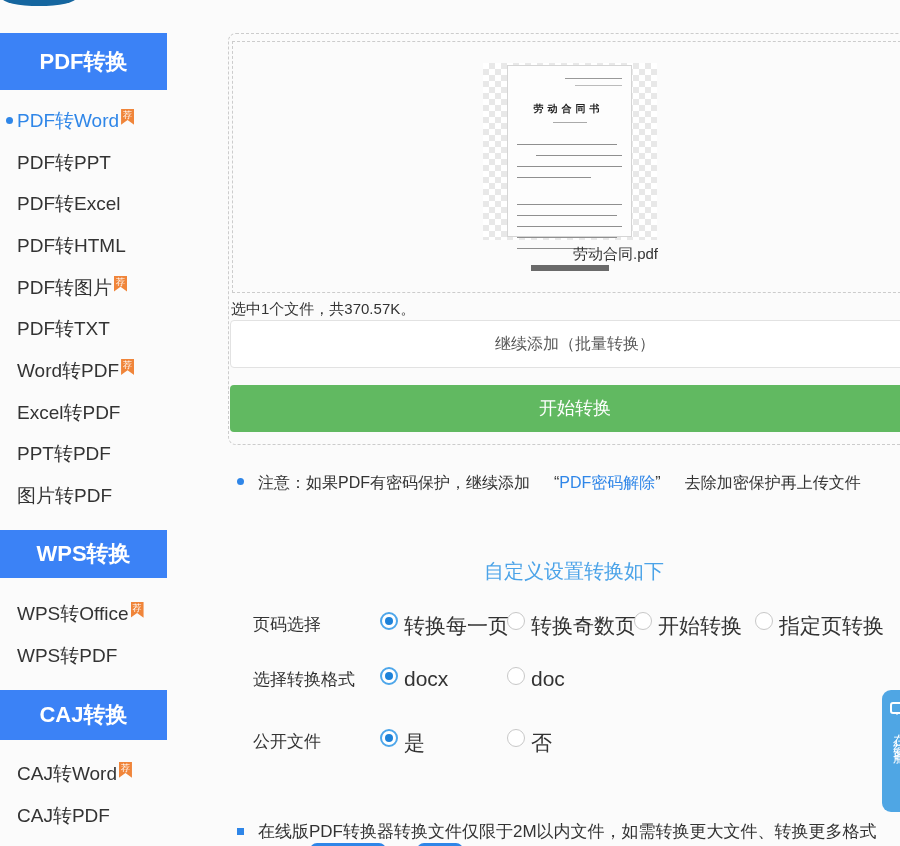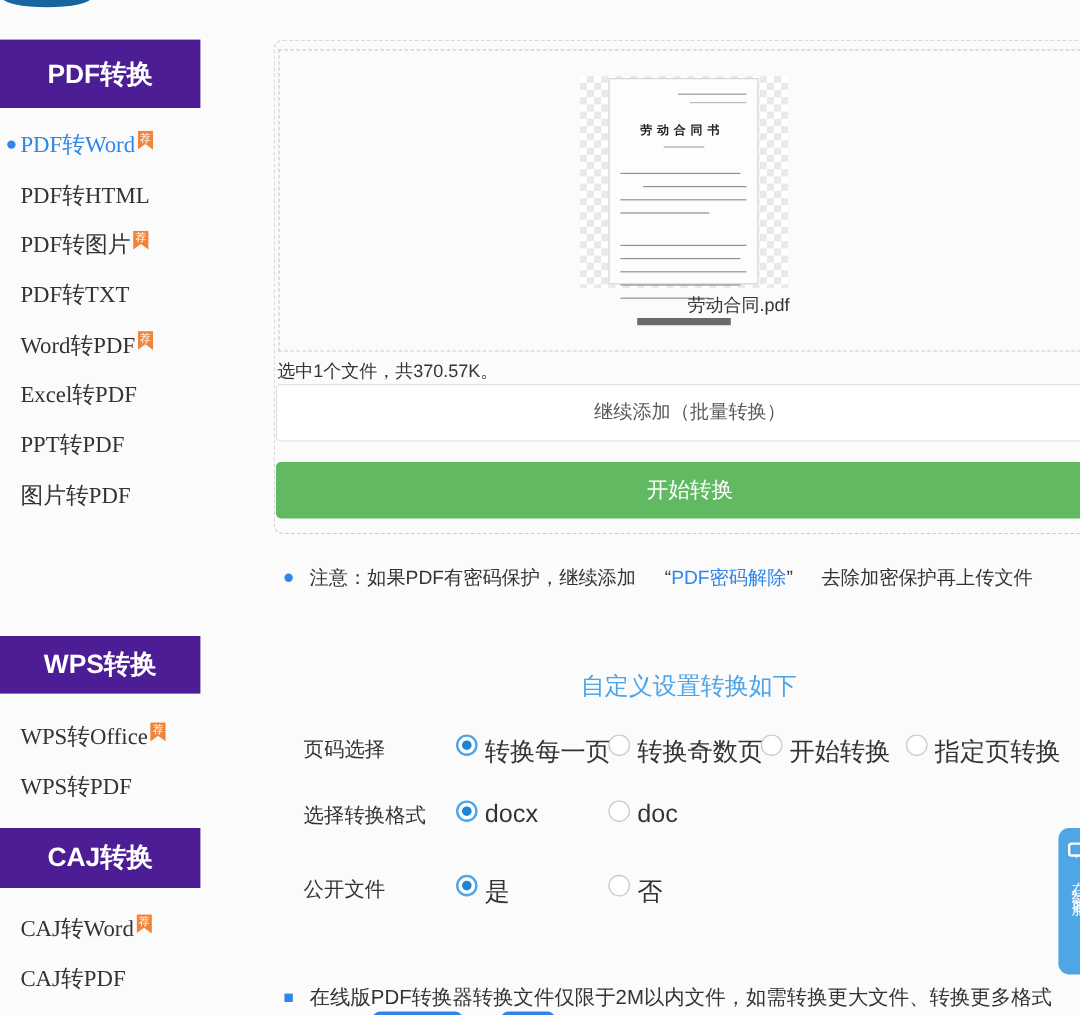--- a/index.html
+++ b/index.html
@@ -5,26 +5,26 @@
   * { margin:0; padding:0; box-sizing:border-box; }
   html,body { width:900px; height:846px; }
   body {
     position:relative; overflow:hidden; background:#fbfbfb;
     font-family:"Liberation Sans","DejaVu Sans",sans-serif; color:#333;
   }
   
   .logo-frag { position:absolute; left:2px; top:-10px; width:74px; height:16px;
     background:#15669f; border-radius:50%; }
   
-  .side-header { position:absolute; left:0; width:167px; background:#4c1d95;
+  .side-header { position:absolute; left:0; width:167px; background:#3b82f6;
     color:#fff; font-weight:bold; font-size:22px; text-align:center; }
   .hdr1 { top:33px; height:57px; line-height:57px; }
   .hdr2 { top:530px; height:48px; line-height:48px; }
   .hdr3 { top:690px; height:50px; line-height:50px; }
-  .side-list { position:absolute; left:0; width:167px;font-family:Liberation Serif, serif; }
+  .side-list { position:absolute; left:0; width:167px; }
   .list1 { top:100px; } .list2 { top:593px; } .list3 { top:753px; }
   .side-item { position:relative; height:41.7px; display:flex; align-items:center;
     padding-left:17px; font-size:19px; color:#333; cursor:pointer; }
   .side-item .dot { display:none; position:absolute; left:6px; top:50%; margin-top:-3.5px;
     width:7px; height:7px; border-radius:50%; background:#2f86e8; }
   .side-item.on { color:#2f86e8; }
   .side-item.on .dot { display:block; }
   .badge { display:inline-block; margin-left:2px; margin-top:-8px; width:13px; height:16px;
     background:#f0853a; color:#fff; font-size:9px; line-height:12px; text-align:center;
     clip-path:polygon(0 0,100% 0,100% 100%,50% 70%,0 100%); }
@@ -103,20 +103,26 @@
 
 <div class="side-header hdr1">PDF转换</div>
 
 <div class="side-list list1">
   <div class="side-item on">
     <span class="dot"></span>
     <span>PDF转Word</span>
     <span class="badge">荐</span>
   </div>
   <div class="side-item">
+    <span>PDF转PPT</span>
+  </div>
+  <div class="side-item">
+    <span>PDF转Excel</span>
+  </div>
+  <div class="side-item">
     <span>PDF转HTML</span>
   </div>
   <div class="side-item">
     <span>PDF转图片</span>
     <span class="badge">荐</span>
   </div>
   <div class="side-item">
     <span>PDF转TXT</span>
   </div>
   <div class="side-item">

